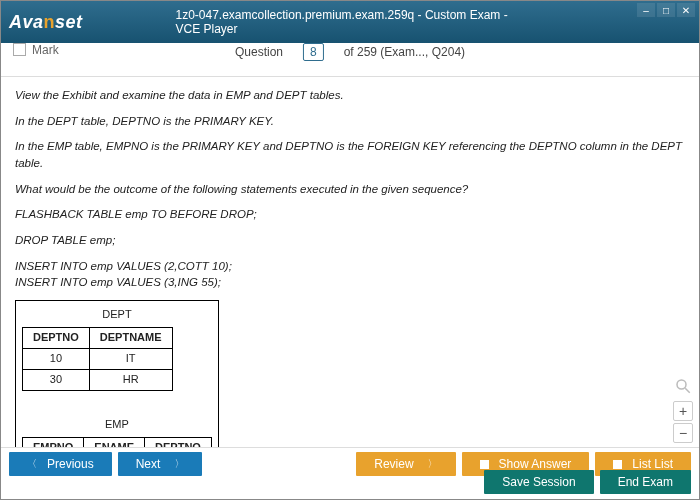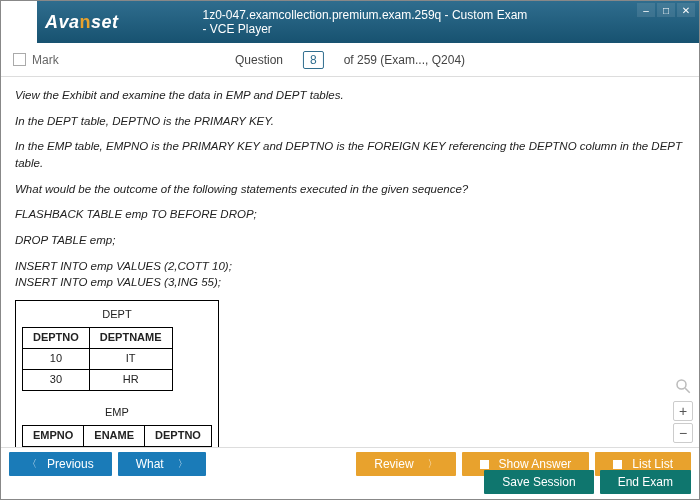--- a/index.html
+++ b/index.html
@@ -1,24 +1,24 @@
 <!DOCTYPE html>
 <html><head>
 <meta charset="utf-8">
 <style>
 * { box-sizing: border-box; margin: 0; padding: 0; }
 body { font-family: Arial, sans-serif; font-size: 12px; background: #fff; width: 700px; height: 500px; overflow: hidden; }
 .window { width: 700px; height: 500px; background: #fff; display: flex; flex-direction: column; border: 1px solid #888; }
-.titlebar { background: linear-gradient(#2f6d8e, #175270); color: #fff; height: 42px; display: flex; align-items: center; padding: 0 8px; position: relative; margin-left: 36px; }
+.titlebar { background: linear-gradient(#2f6d8e, #175270); color: #fff; height: 42px; display: flex; align-items: center; padding: 0 8px; position: relative; }
 .logo { font-size: 18px; font-weight: bold; font-style: italic; letter-spacing: 0.5px; }
 .logo .n { color: #e8a22d; font-style: normal; }
 .title-text { position: absolute; left: 50%; transform: translateX(-50%); font-size: 12px; }
 .win-controls { position: absolute; right: 4px; top: 2px; display: flex; gap: 2px; }
 .win-btn { width: 18px; height: 14px; background: rgba(255,255,255,0.1); display: flex; align-items: center; justify-content: center; font-size: 10px; cursor: pointer; }
-.questionbar { background: #fff; height: 34px; display: flex; align-items: center; padding: 0 12px; border-bottom: 1px solid #ddd; position: relative; }
+.questionbar { background: #fff; height: 34px; display: flex; padding: 0 12px; border-bottom: 1px solid #ddd; position: relative; }
 .mark-check { width: 13px; height: 13px; border: 1px solid #aaa; margin-right: 6px; cursor: pointer; }
 .mark-label { color: #666; }
 .q-center { position: absolute; left: 50%; transform: translateX(-50%); color: #444; display: flex; align-items: center; gap: 20px; }
 .q-num-box { border: 1px solid #2f6d8e; padding: 1px 6px; color: #2f6d8e; border-radius: 2px; font-size: 12px; }
 .content { flex: 1; overflow-y: hidden; padding: 10px 14px; color: #222; line-height: 1.45; position: relative; }
 .content p { margin-bottom: 9px; font-size: 11.5px; font-style: italic; }
 .data-tables { margin: 8px 0 12px 0; }
 .tbl-wrap { border: 1px solid #000; display: inline-block; padding: 4px 6px 6px 6px; margin-bottom: 6px; }
 .tbl-title { font-size: 11px; padding: 2px 2px 4px 2px; text-align: center; }
 table.btbl { border-collapse: collapse; }
@@ -86,21 +86,21 @@
           <tr>
             <td>10</td>
             <td>IT</td>
           </tr>
           <tr>
             <td>30</td>
             <td>HR</td>
           </tr>
         </tbody>
           </table>
-        <div class="tbl-title" style="margin-top:12px">EMP</div>
+        <div class="tbl-title" style="margin-top:24px">EMP</div>
         <table class="btbl">
           <tbody>
               <tr>
             <th>EMPNO</th>
             <th>ENAME</th>
             <th>DEPTNO</th>
           </tr>
           <tr>
             <td>1</td>
             <td>KING</td>
@@ -121,21 +121,21 @@
       <div class="zoom-btn">−</div>
     </div>
   </div>
 
   <div class="bottombar" style="height: 52px; align-items: flex-start; padding-top: 4px;">
     <div class="btn btn-blue">
       <span class="chev chev-l">〈</span>
       <span>Previous</span>
     </div>
     <div class="btn btn-blue">
-      <span>What</span>
+      <span>Next</span>
       <span class="chev chev-r">〉</span>
     </div>
     <div class="spacer"></div>
     <div class="btn btn-orange">
       <span>Review</span>
       <span class="chev chev-r">〉</span>
     </div>
     <div class="btn btn-orange">
       <span class="sq"></span>
       <span>Show Answer</span>

